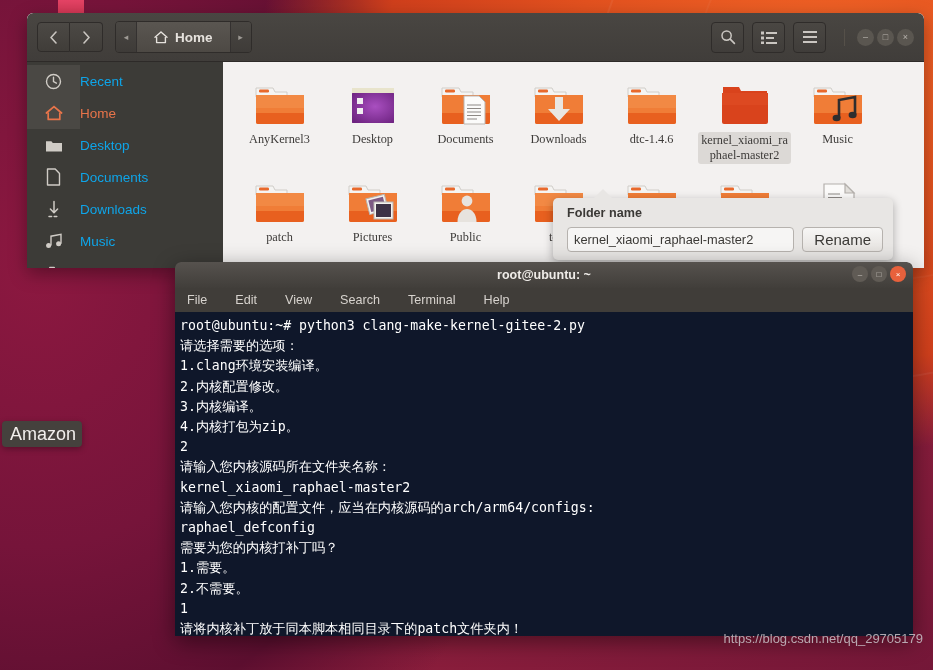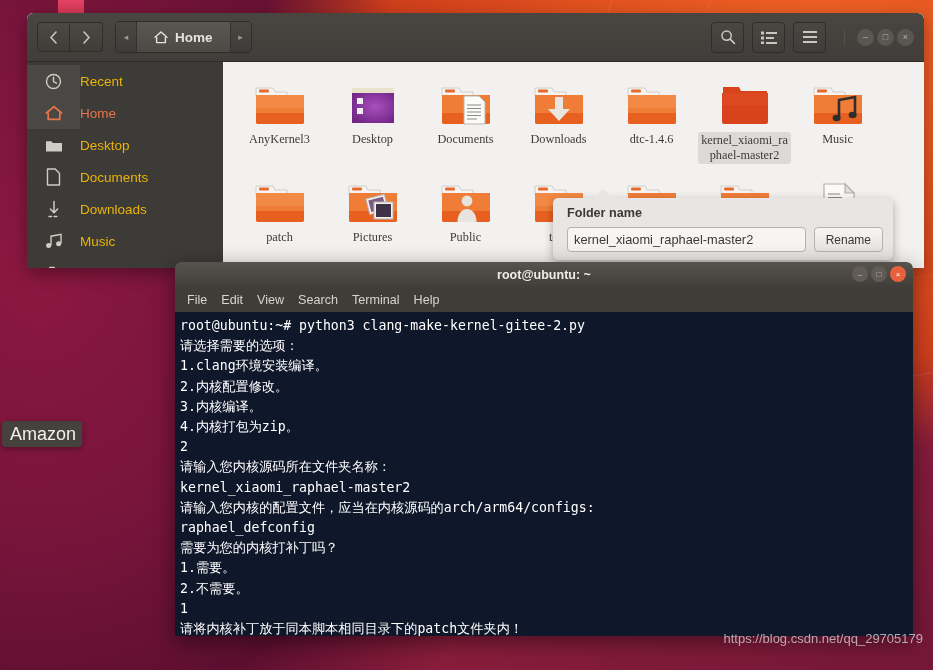--- a/index.html
+++ b/index.html
@@ -66,21 +66,21 @@
     background: linear-gradient(180deg,#4a4743,#403d3a);
     display:flex; align-items:center; justify-content:center; color:#cac6c1;
   }
   .wctrls { display:flex; gap:3px; margin-left:10px; align-items:center;
             border-left:1px solid #555049; padding-left:12px;}
   .wc { width:17px; height:17px; border-radius:50%; background:#5a5650;
         display:flex;align-items:center;justify-content:center;color:#b9b4ae;font-size:9px;}
 
   .fm-body { display:flex; height: 206px; }
   .sidebar { width: 196px; background:#3c3b37; padding-top: 3px; }
-  .sb-item { display:flex; align-items:center; height:32px; padding-left:0; color:#eab308; font-size:13.5px; }
+  .sb-item { display:flex; align-items:center; height:32px; padding-left:0; color:#0ea5e9; font-size:13.5px; }
   .sb-ic { width:53px; min-width:53px; display:flex; align-items:center; justify-content:center;
            color:#d0ccc6; }
   .sb-item.active { color:#e8744a; }
   .sb-item.active .sb-ic { background:#4a4844; color:#e8744a; height:32px; }
   .sb-item.hl .sb-ic { background:#4a4844; height:32px; }
 
   .content { flex:1; background:#f3f1f0; position:relative; padding: 6px 0 0 10px; }
   .grid-row { display:flex; }
   .ficon { width: 93px; text-align:center; padding-top: 6px; font-family: Liberation Serif, serif; }
   .ficon .glyph { height: 52px; display:flex; align-items:flex-end; justify-content:center; }
@@ -99,21 +99,21 @@
   }
   #rename-popover .ptitle { font-size:12.6px; font-weight:bold; color:#3b3936; }
   .prow { display:flex; gap:8px; margin-top:7px; }
   .pinput {
     width: 245px; height: 25px; background:#f6f5f4; border:1px solid #b6b2ae;
     border-radius:4px; font-size:12.8px; color:#3b3936; padding: 0 6px;
     font-family:"Liberation Sans",sans-serif;
   }
   .pbtn {
     height: 25px; padding: 0 11px; background: linear-gradient(180deg,#f7f6f5,#e6e3e0);
-    border:1px solid #b6b2ae; border-radius:4px; font-size:12px; color:#3b3936;
+    border:1px solid #b6b2ae; border-radius:4px; font-size:15px; color:#3b3936;
     font-family:"Liberation Sans",sans-serif;
   }
   .popover-tail { position:absolute; left:40px; top:-9px; width:0;height:0;
     border-left:10px solid transparent; border-right:10px solid transparent;
     border-bottom:10px solid #e8e6e4; }
 
   
   #terminal {
     position:absolute; left:175px; top:262px; width:738px; height:374px;
     box-shadow: 0 6px 22px rgba(0,0,0,.45); z-index: 60; border-radius:6px 6px 0 0;
@@ -123,21 +123,21 @@
     height: 26px; background: linear-gradient(180deg,#56524e 0%, #413e3a 100%);
     display:flex; align-items:center; justify-content:center; position:relative;
     border-radius:6px 6px 0 0;
   }
   .term-title .ttxt { color:#efece8; font-size:12.5px; font-weight:bold; }
   .term-wc { position:absolute; right:7px; top:4px; display:flex; gap:3px; }
   .twc { width:16px;height:16px;border-radius:50%;background:#605b55;
          display:flex;align-items:center;justify-content:center;color:#cdc8c2;font-size:8px;}
   .twc.close { background:#e8613c; color:#fff; }
   .term-menu {
-    height: 24px; background:#403d39; display:flex; align-items:center; gap:14px; padding-left:12px;
+    height: 24px; background:#403d39; display:flex; align-items:center; gap:28px; padding-left:12px;
   }
   .term-menu span { color:#d7d3ce; font-size:12.6px; }
   .term-screen {
     background:#0f172a; height: 358px; padding: 4px 0 0 3px;
     font-family:"DejaVu Sans Mono","Liberation Mono",monospace;
     font-size:13.2px; line-height:20.2px; color:#ffffff; white-space:pre; overflow:hidden;
   }
   .term-screen .ln { padding-left: 2px; }
 
   

